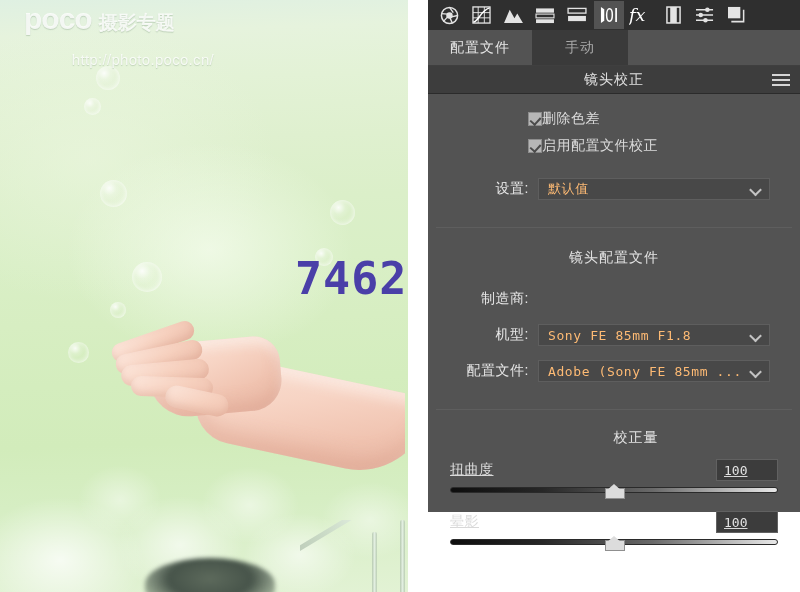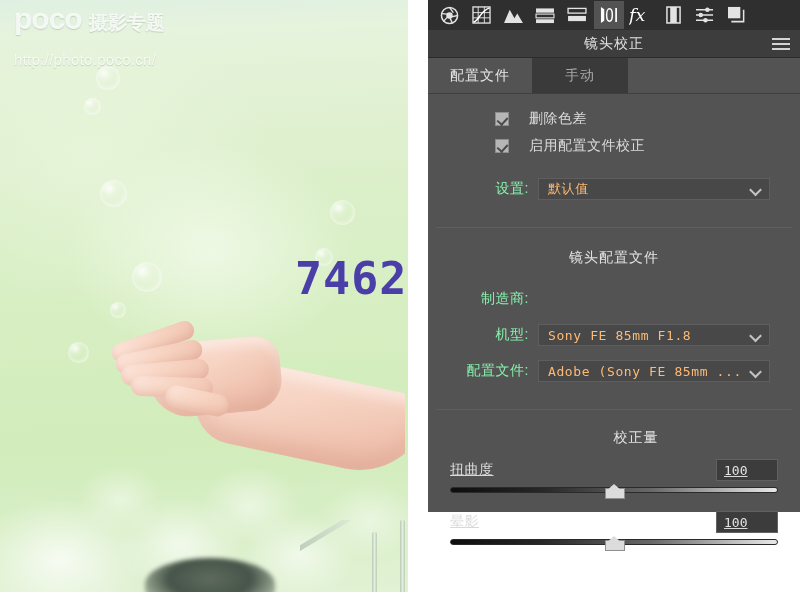--- a/index.html
+++ b/index.html
@@ -93,23 +93,23 @@
   #rail-post1 { left:72px; top:12px; width:5px; height:80px; }
   #rail-post2 { left:100px; top:0px; width:5px; height:92px; }
   #darkblob {
     position:absolute; left:145px; top:558px; width:130px; height:52px;
     border-radius:50% 50% 40% 40%;
     background:radial-gradient(ellipse at 50% 40%, #5d6a5c 0%, #47544a 45%, rgba(90,105,90,.35) 82%, rgba(120,140,120,0) 100%);
     filter:blur(2px);
   }
 
   #watermark {
-    position:absolute; left:14px; top:4px; width:190px;
+    position:absolute; left:24px; top:4px; width:190px;
     color:rgba(255,255,255,.82); text-shadow:0 1px 1px rgba(120,150,120,.35);
-    pointer-events:none; user-select:none;
+    pointer-events:none; user-select:none;text-align:right;
   }
   #wm-top { display:flex; align-items:baseline; gap:7px; }
   #wm-poco { font-size:30px; font-weight:bold; letter-spacing:-1px; line-height:1; }
   #wm-cn { font-size:19px; font-weight:bold; line-height:1; }
   #wm-url { font-size:15px; margin-top:18px; letter-spacing:.3px; line-height:1.1; }
 
   #overlay-number {
     position:absolute; left:295px; top:256px;
     font-family:"DejaVu Sans Mono","Liberation Mono",monospace;
     font-size:45px; font-weight:bold; letter-spacing:1px;
@@ -144,38 +144,38 @@
 
   #tab-bar { display:flex; height:36px; background:#535353; border-bottom:1px solid #3f3f3f; }
   .tab {
     display:flex; align-items:center; justify-content:center;
     font-size:14px; letter-spacing:1px;
   }
   .tab.active { width:104px; background:#535353; color:#e6e6e6; }
   .tab.inactive { width:96px; background:#3a3a3a; color:#a9a9a9; }
   #tab-filler { flex:1; background:#535353; }
 
-  .check-row { display:flex; align-items:center; gap:20px; margin-left:67px; }
+  .check-row { display:flex; align-items:center; gap:0; margin-left:100px; }
   #checks { padding-top:16px; }
   #checks .check-row + .check-row { margin-top:9px; }
   .checkbox {
     width:14px; height:14px; background:#b6b6b6; border:1px solid #8d8d8d;
     position:relative; flex:0 0 auto;
   }
   .checkbox:after {
     content:""; position:absolute; left:3px; top:2px;
     width:5px; height:8px; border:solid #4a4a4a; border-width:0 2px 2px 0;
     transform:rotate(42deg);
   }
   .check-label { font-size:14px; color:#dcdcdc; letter-spacing:.5px; }
 
   .field-row { display:flex; align-items:center; height:24px; margin-top:0; }
   .field-label {
     width:110px; text-align:right; padding-right:9px;
-    font-size:14px; color:#86efac; letter-spacing:.5px;
+    font-size:14px; color:#e5e5e5; letter-spacing:.5px;
   }
   .select {
     position:relative; flex:1; margin-right:30px; height:22px;
     background:#484848; border:1px solid #5e5e5e;
     display:flex; align-items:center; padding-left:9px;
   }
   .select-value {
     font-family:"DejaVu Sans Mono","Liberation Mono",monospace;
     font-size:13px; color:#fdba74; letter-spacing:.6px;
     white-space:nowrap; overflow:hidden;
@@ -332,35 +332,35 @@
           </svg>
       </div>
       <div class="tool-icon">
         <svg width="20" height="18" viewBox="0 0 21 19">
             <rect x="1" y="1" width="13" height="12" fill="#e3e3e3"></rect>
             <path d="M4.5 16.5 L17.5 16.5 L17.5 4" fill="none" stroke="#e3e3e3" stroke-width="1.6"></path>
           </svg>
       </div>
     </div>
 
+    <div id="tab-bar">
+      <div class="tab active">配置文件</div>
+      <div class="tab inactive">手动</div>
+      <div id="tab-filler"></div>
+    </div>
+
     <div id="panel-header">
       <span id="panel-title">镜头校正</span>
       <span id="menu-icon">
           <i></i>
           <i></i>
           <i></i>
         </span>
     </div>
 
-    <div id="tab-bar">
-      <div class="tab active">配置文件</div>
-      <div class="tab inactive">手动</div>
-      <div id="tab-filler"></div>
-    </div>
-
     <div id="checks">
       <div class="check-row">
         <span class="checkbox"></span>
         <span class="check-label">删除色差</span>
       </div>
       <div class="check-row">
         <span class="checkbox"></span>
         <span class="check-label">启用配置文件校正</span>
       </div>
     </div>

